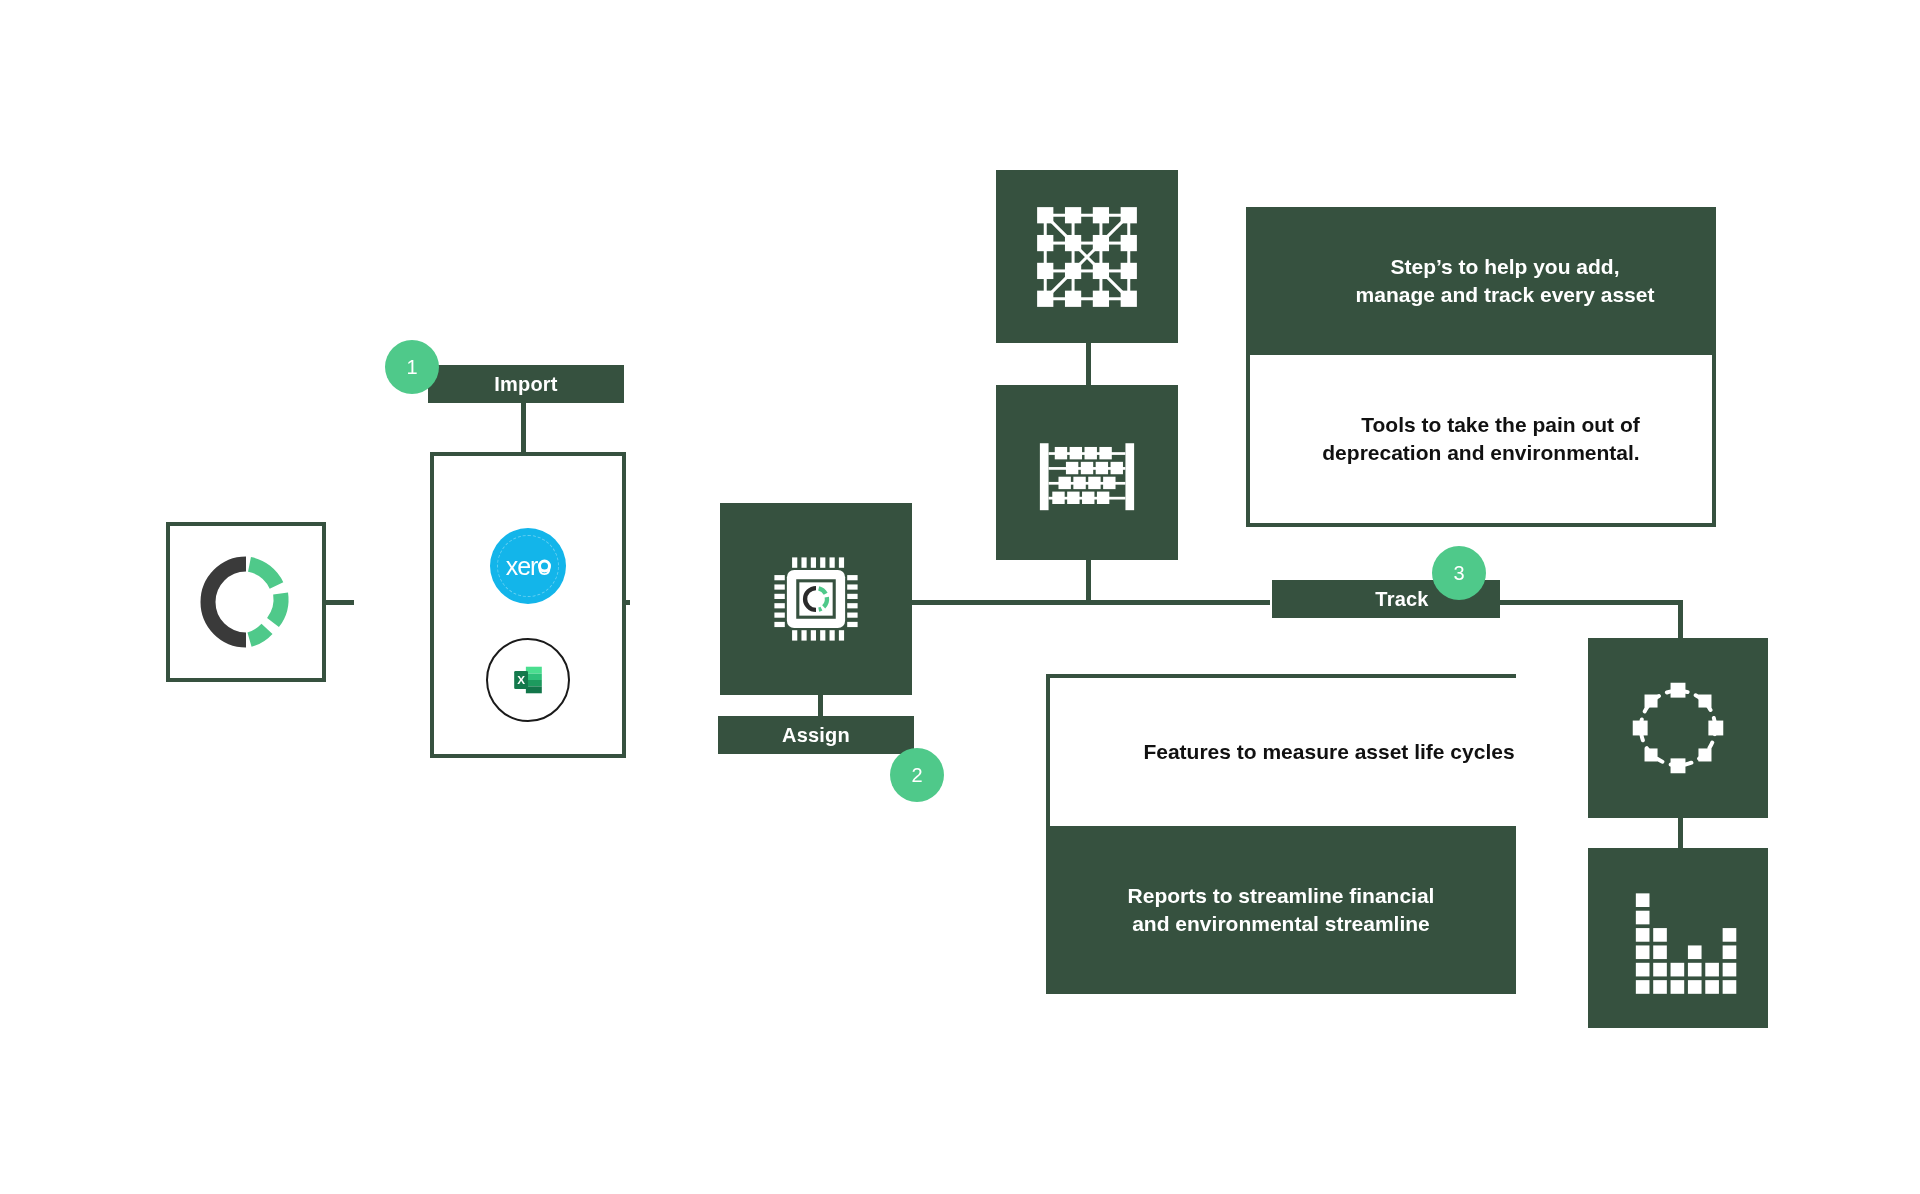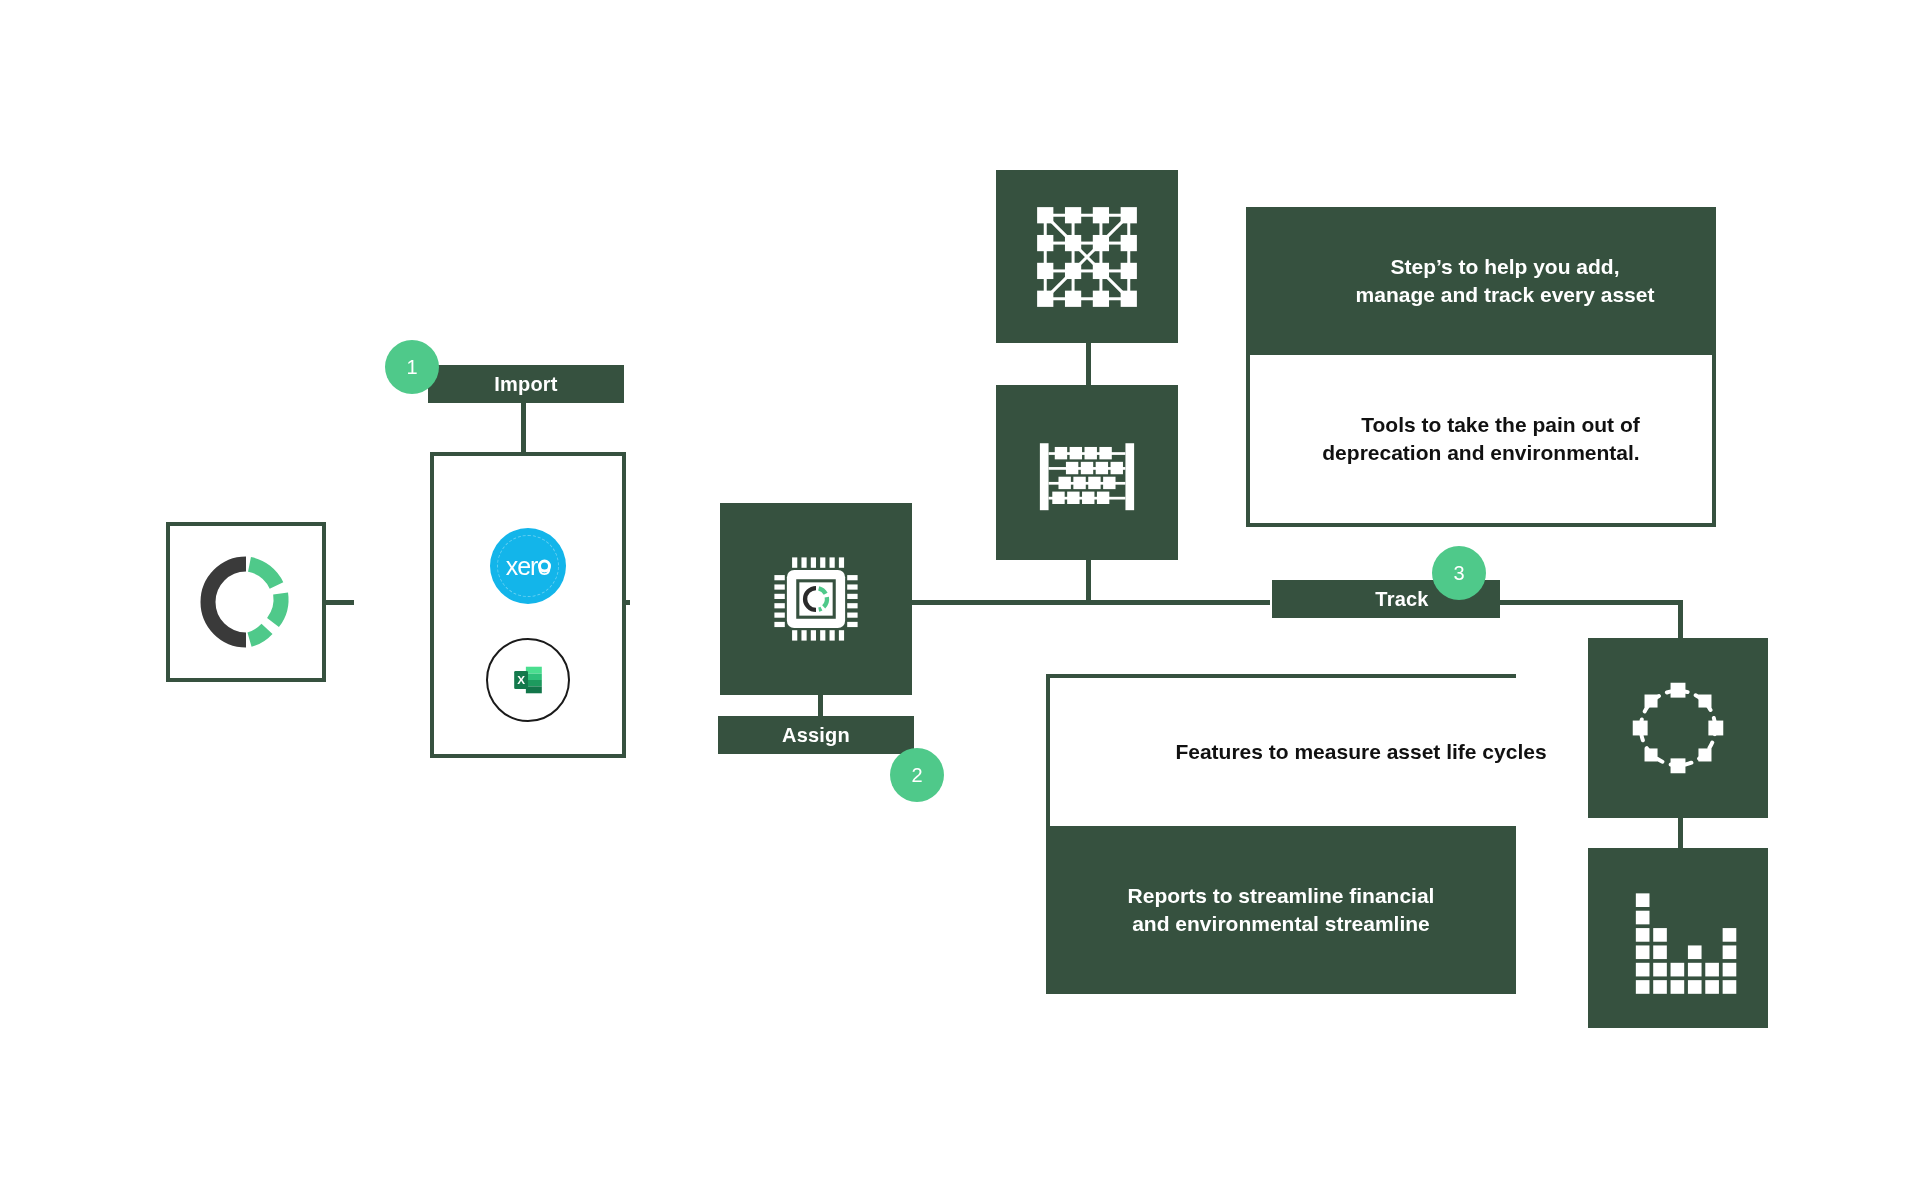--- a/index.html
+++ b/index.html
@@ -281,21 +281,21 @@
   </div>
 
   <div class="pill" style="left:1272px;top:580px;width:196px;height:38px;padding-left:32px;">
     <span>Track</span>
   </div>
   <div class="badge" style="left:1432px;top:546px;width:54px;height:54px;">
     <span>3</span>
   </div>
 
   <div class="panel-group" style="left:1046px;top:674px;width:470px;height:320px;">
-    <div class="panel light" style="left:0;top:0;width:558px;height:148px;margin-left:32px;">
+    <div class="panel light" style="left:0;top:0;width:558px;height:148px;">
       <div class="txt">
         <div>Features to measure asset life cycles</div>
       </div>
     </div>
     <div class="panel dark" style="left:-4px;top:148px;width:470px;height:168px;">
       <div class="txt">
         <div>Reports to streamline financial</div>
         <div>and environmental streamline</div>
       </div>
     </div>

